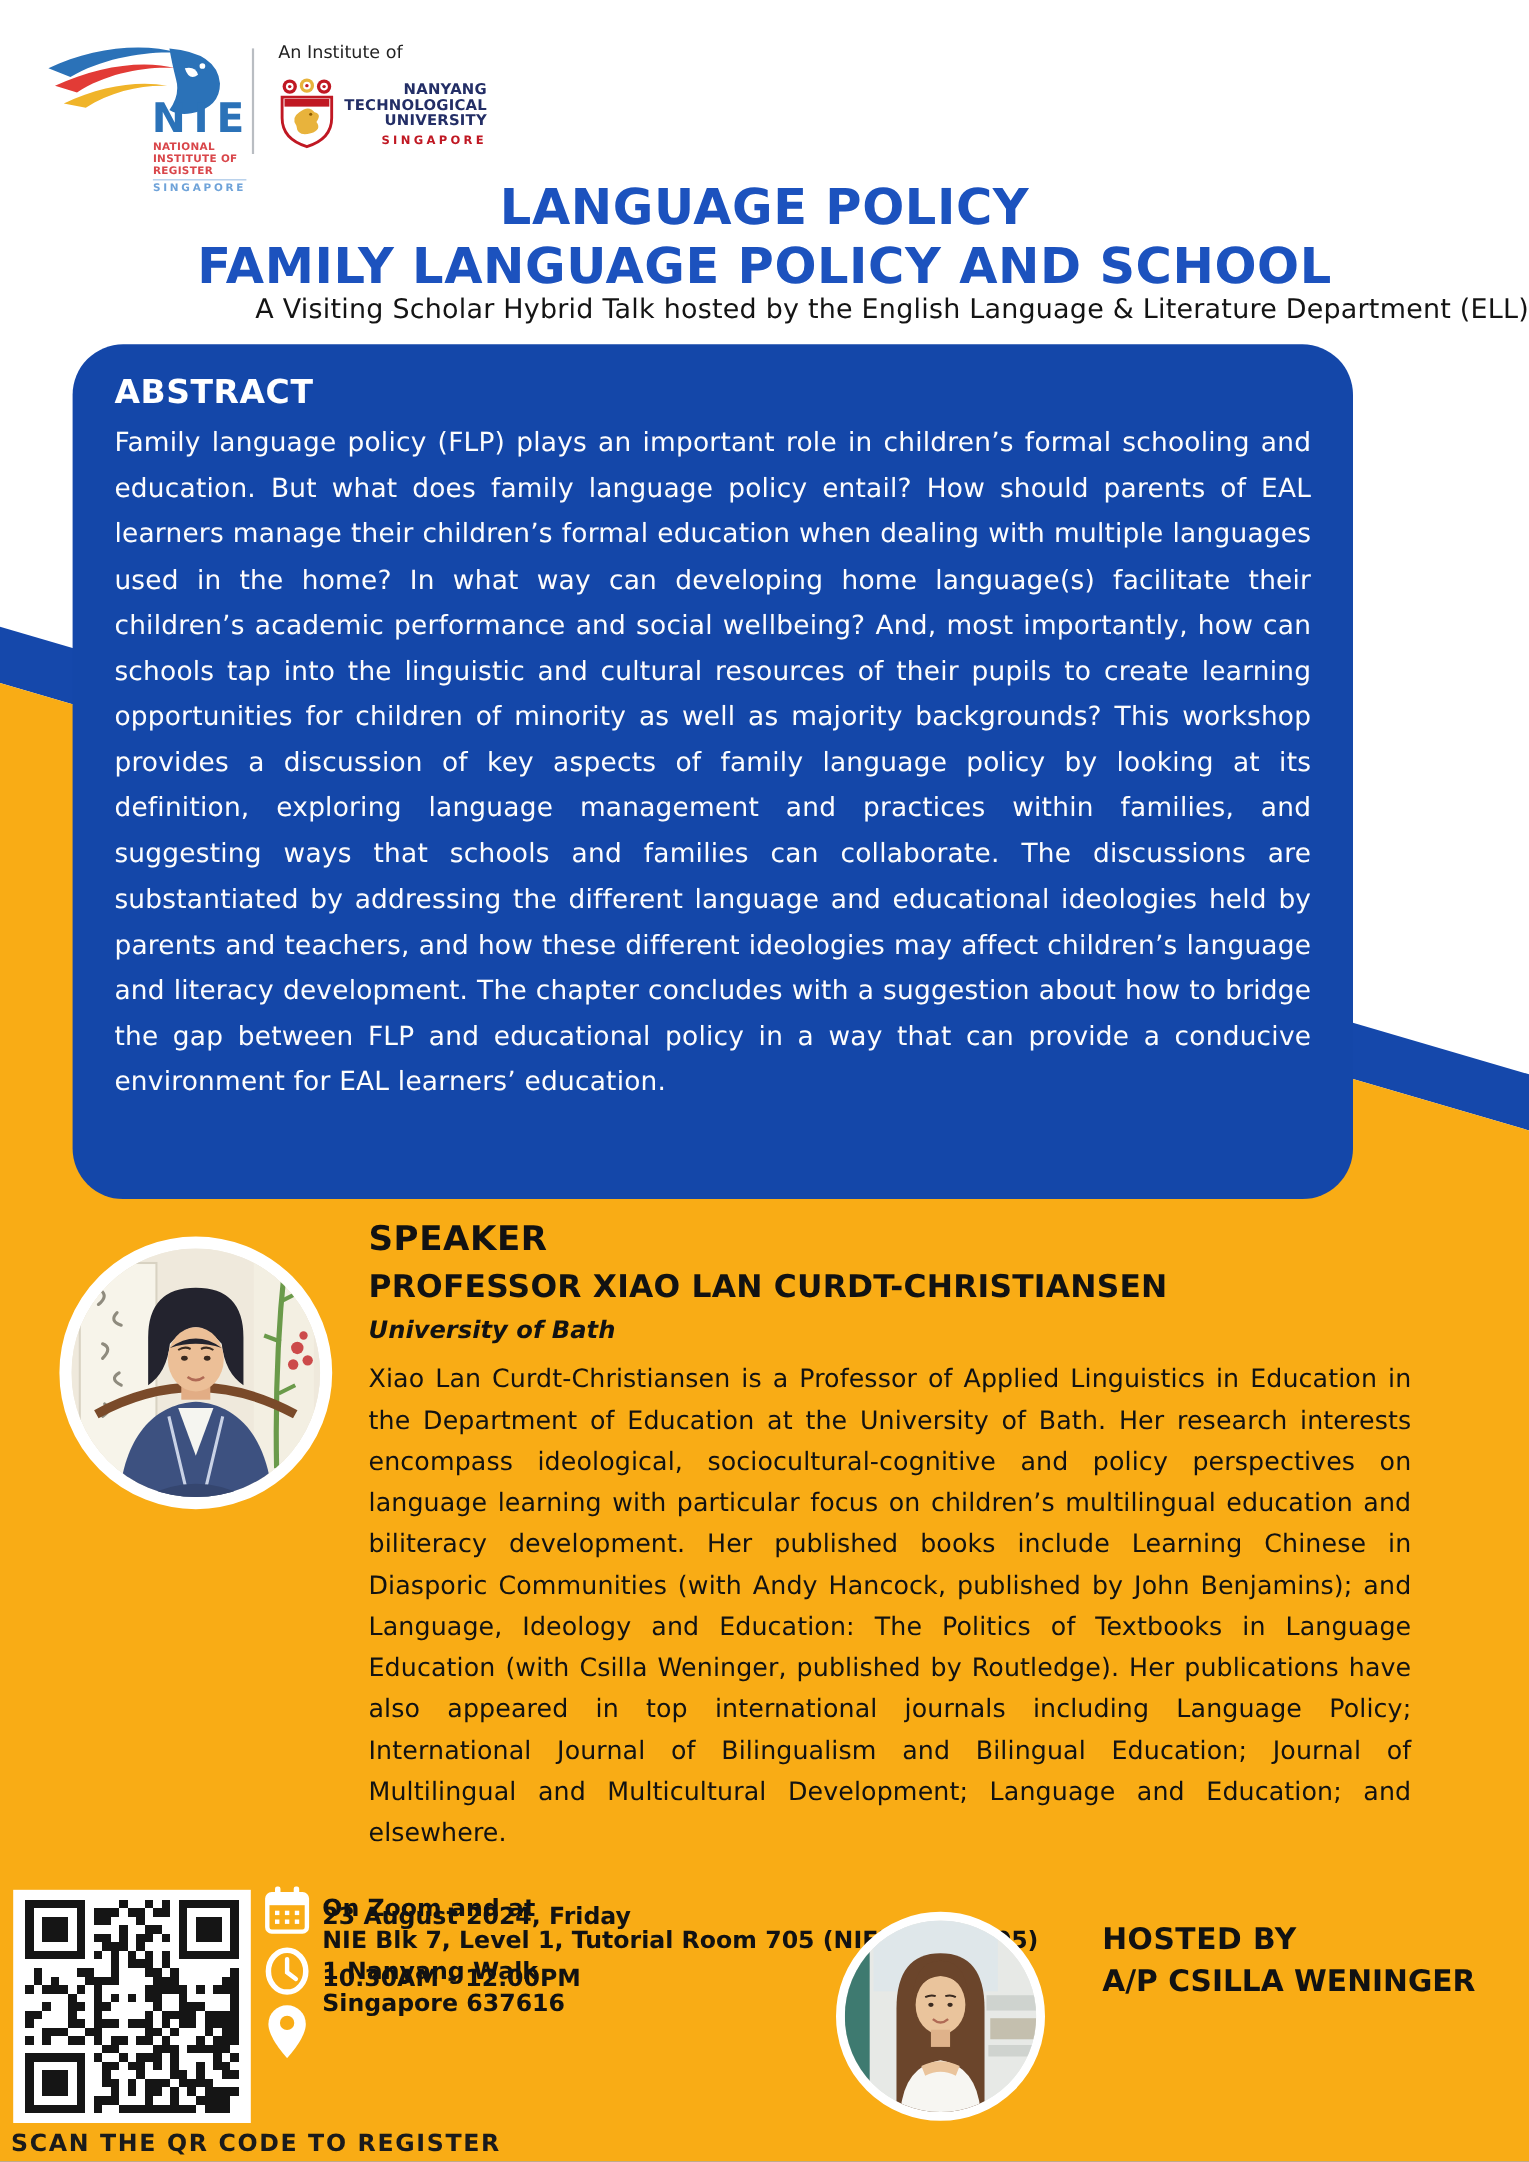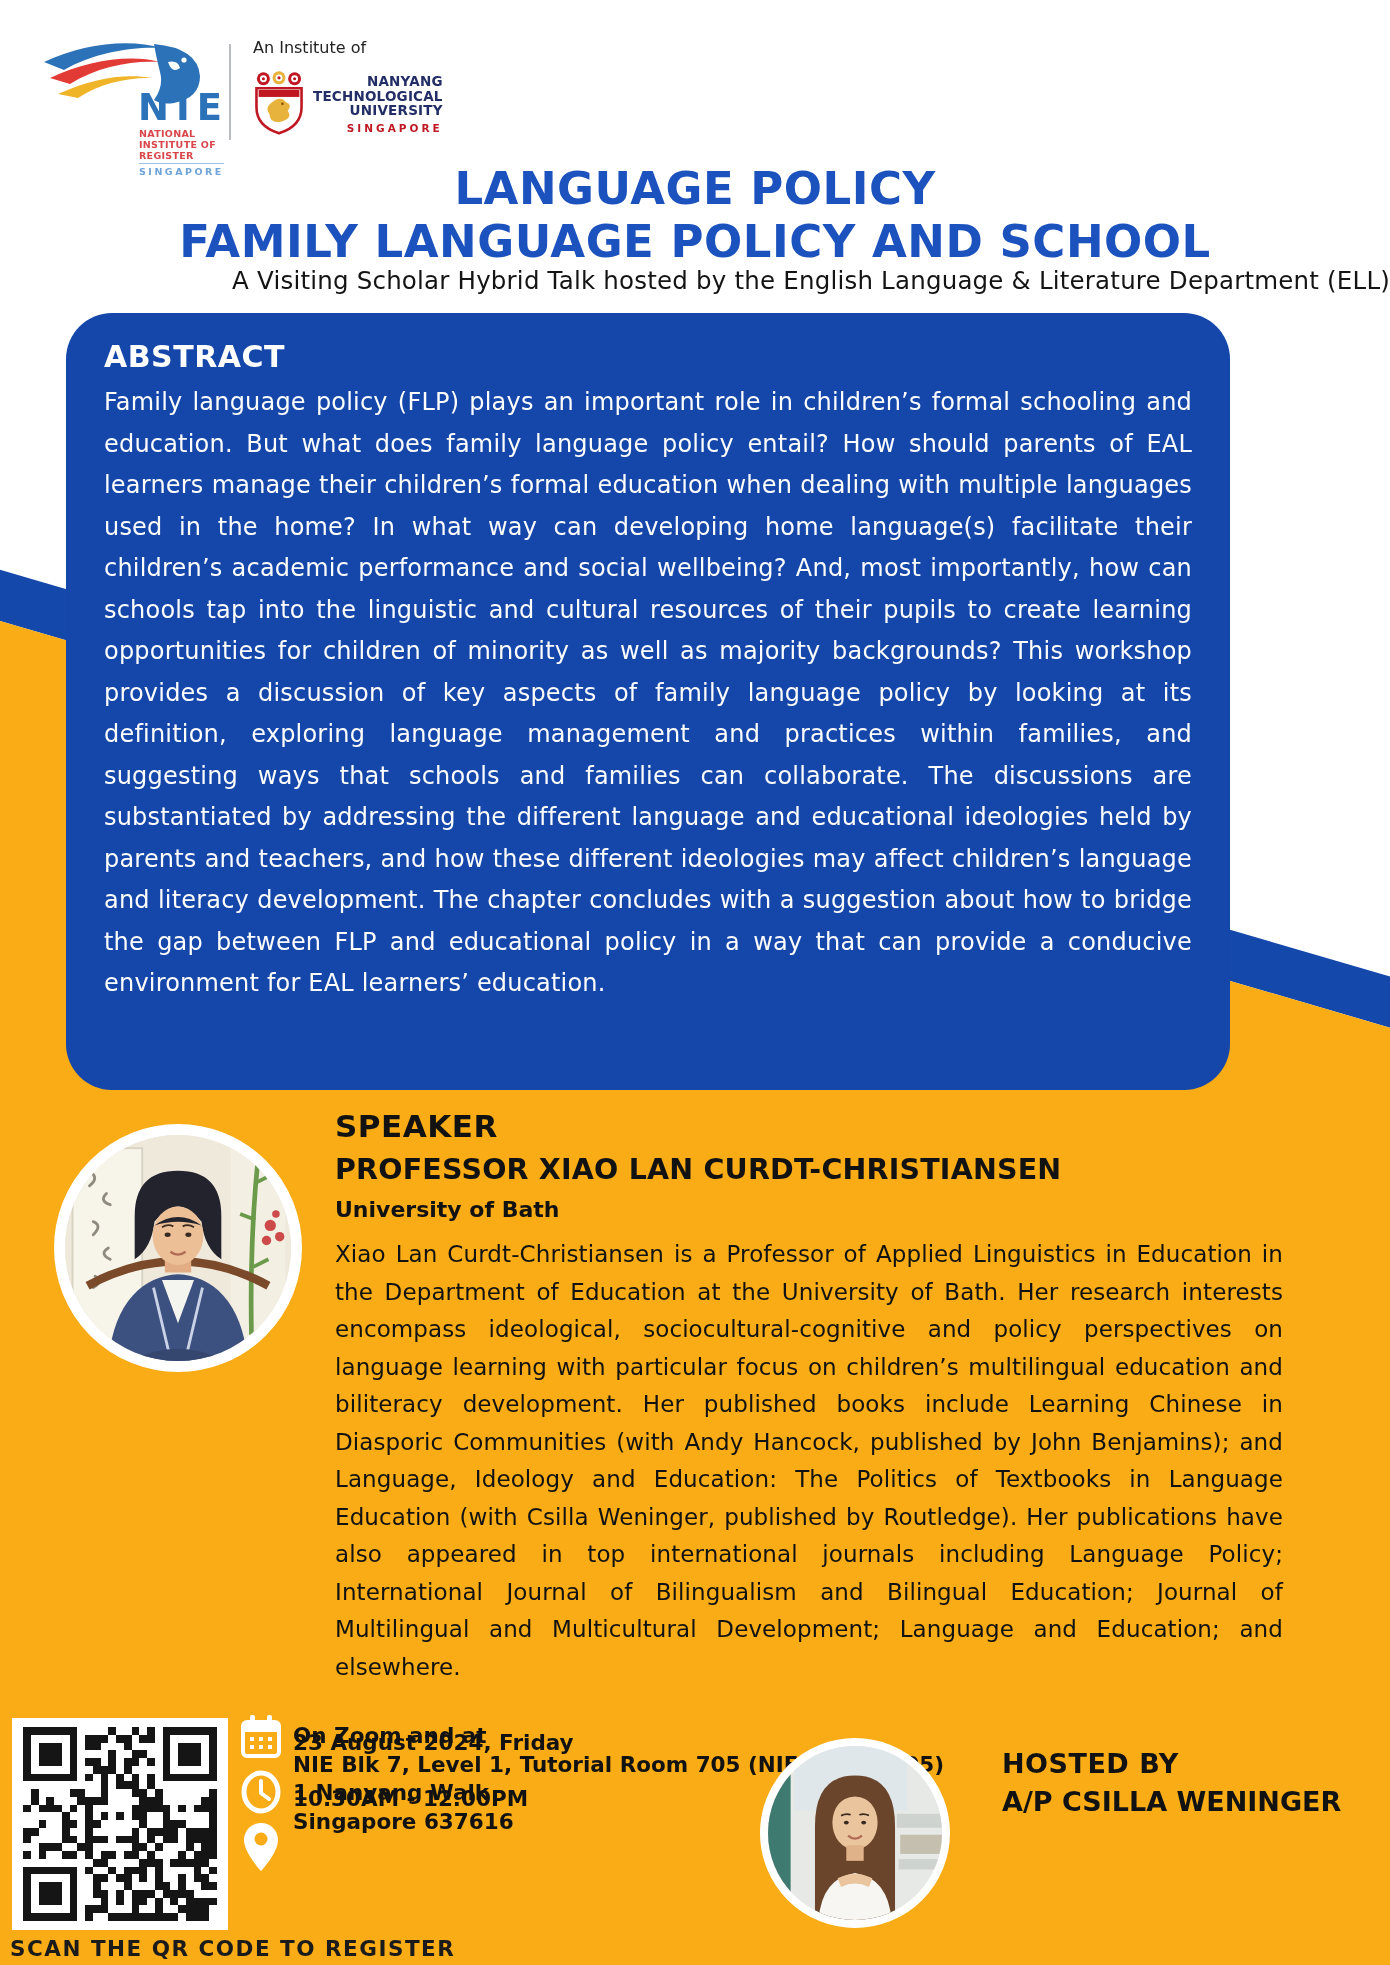--- a/index.html
+++ b/index.html
@@ -39,21 +39,21 @@
   .abstract-heading{color:#ffffff;font-weight:800;font-size:30px;letter-spacing:.5px;}
   .abstract-body{margin-top:8px;color:#fdfdfd;font-size:24px;line-height:41.5px;
     text-align:justify;letter-spacing:.2px;}
   
   .speaker-photo{position:absolute;left:54px;top:1124px;width:248px;height:248px;
     border:11px solid #ffffff;border-radius:50%;box-sizing:border-box;overflow:hidden;background:#efe9dc;}
   .speaker-photo svg{display:block;width:100%;height:100%;}
   .speaker-block{position:absolute;left:335px;top:1108px;width:948px;color:#121212;}
   .speaker-heading{font-size:31px;font-weight:800;letter-spacing:.5px;}
   .speaker-name{margin-top:9px;font-size:28.5px;font-weight:800;letter-spacing:.2px;}
-  .speaker-affiliation{margin-top:11px;font-size:22px;font-weight:700;}
+  .speaker-affiliation{margin-top:11px;font-size:22px;font-weight:700;font-style:italic;}
   .speaker-bio{margin-top:14px;font-size:23px;line-height:37.5px;text-align:justify;letter-spacing:.1px;}
   
   .qr-box{position:absolute;left:12px;top:1718px;width:216px;height:212px;background:#ffffff;
     box-sizing:border-box;padding:9px;}
   .qr-box svg{display:block;width:100%;height:100%;}
   .qr-caption{position:absolute;left:10px;top:1936px;font-size:21.5px;font-weight:800;
     color:#1b1b1b;letter-spacing:1.5px;}
   .detail-icon{position:absolute;left:237px;width:48px;text-align:center;}
   .detail-text{position:absolute;left:293px;font-size:21.5px;font-weight:800;color:#121212;}
   .icon-cal{top:1714px;}

